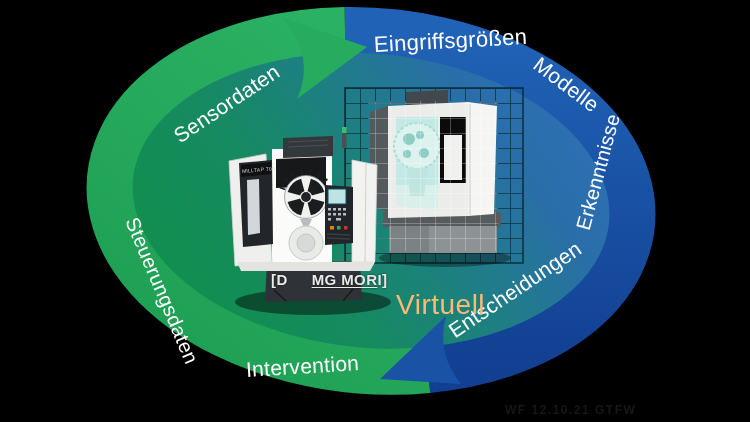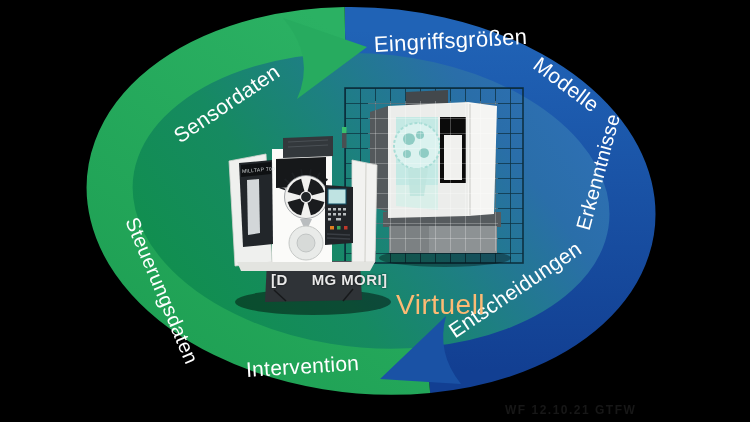--- a/index.html
+++ b/index.html
@@ -13,21 +13,21 @@
     transform-origin:left center;letter-spacing:.3px;
   }
   .domain-label{
     position:absolute;font-weight:400;white-space:nowrap;letter-spacing:.5px;
   }
   .dmg{
     position:absolute;left:271px;top:271px;width:90px;text-align:center;
     color:#e9e9e9;font-size:15px;font-weight:700;letter-spacing:.4px;white-space:nowrap;
     text-shadow:0 0 2px rgba(0,0,0,.8);
   }
-  .dmg .u{text-underline-offset:2px;padding-left:24px;}
+  .dmg .u{text-decoration:underline;text-underline-offset:2px;padding-left:24px;}
   .milltap{
     position:absolute;left:242px;top:168px;font-size:5px;color:#d8dcde;
     letter-spacing:.3px;transform:rotate(-5deg);transform-origin:left center;white-space:nowrap;
   }
   .watermark{
     position:absolute;left:505px;top:403px;font-size:12px;font-weight:700;color:#171717;
     letter-spacing:1.5px;filter:blur(0.7px);white-space:nowrap;
   }
 </style>
 </head>

